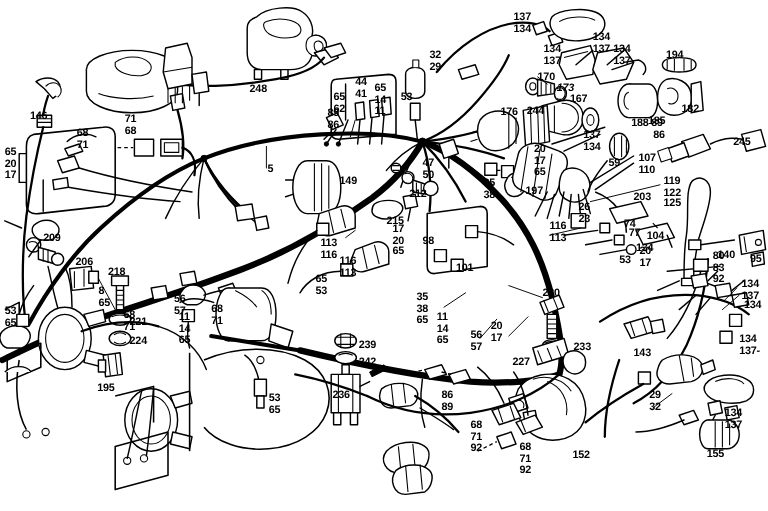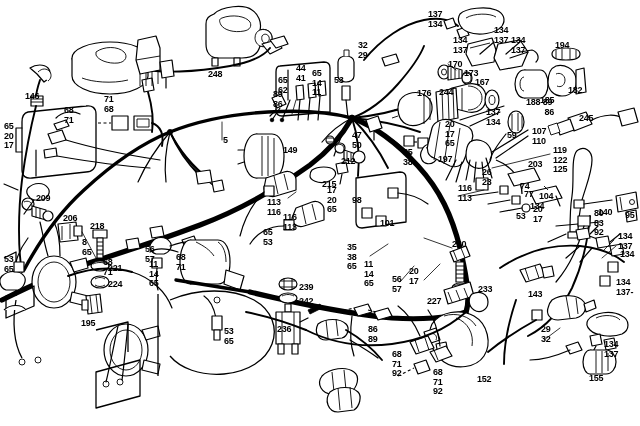--- a/index.html
+++ b/index.html
@@ -597,29 +597,29 @@
       <div class="callout" style="left: 428px; top: 10px; text-align: left;">137
 134</div>
       <div class="callout" style="left: 453px; top: 36px; text-align: left;">134
 137</div>
       <div class="callout" style="left: 494px; top: 26px; text-align: left;">134
 137</div>
       <div class="callout" style="left: 511px; top: 36px; text-align: left;">134
 137</div>
       <div class="callout" style="left: 555px; top: 41px; text-align: left;">194</div>
       <div class="callout" style="left: 448px; top: 60px; text-align: left;">170</div>
-      <div class="callout" style="left: 464px; top: 69px; text-align: left;">173</div>
+      <div class="callout" style="left: 464px; top: 69px; text-align: left; font-style: italic;">173</div>
       <div class="callout" style="left: 475px; top: 78px; text-align: left;">167</div>
       <div class="callout" style="left: 417px; top: 89px; text-align: left;">176</div>
       <div class="callout" style="left: 439px; top: 88px; text-align: left;">244</div>
       <div class="callout" style="left: 500px; top: 98px; text-align: left; padding-left: 26px;">188 89
         86</div>
       <div class="callout" style="left: 540px; top: 96px; text-align: left;">185</div>
       <div class="callout" style="left: 568px; top: 86px; text-align: left;">182</div>
-      <div class="callout" style="left: 579px; top: 114px; text-align: right;">245</div>
+      <div class="callout" style="left: 611px; top: 114px; text-align: right;">245</div>
       <div class="callout" style="left: 486px; top: 108px; text-align: left;">137
 134</div>
       <div class="callout" style="left: 528px; top: 124px; text-align: left; margin-top: 36px;">203</div>
       <div class="callout" style="left: 445px; top: 120px; text-align: left;">20
 17
 65</div>
       <div class="callout" style="left: 507px; top: 131px; text-align: left;">59</div>
       <div class="callout" style="left: 532px; top: 127px; text-align: left;">107
 110</div>
       <div class="callout" style="left: 553px; top: 146px; text-align: left;">119

